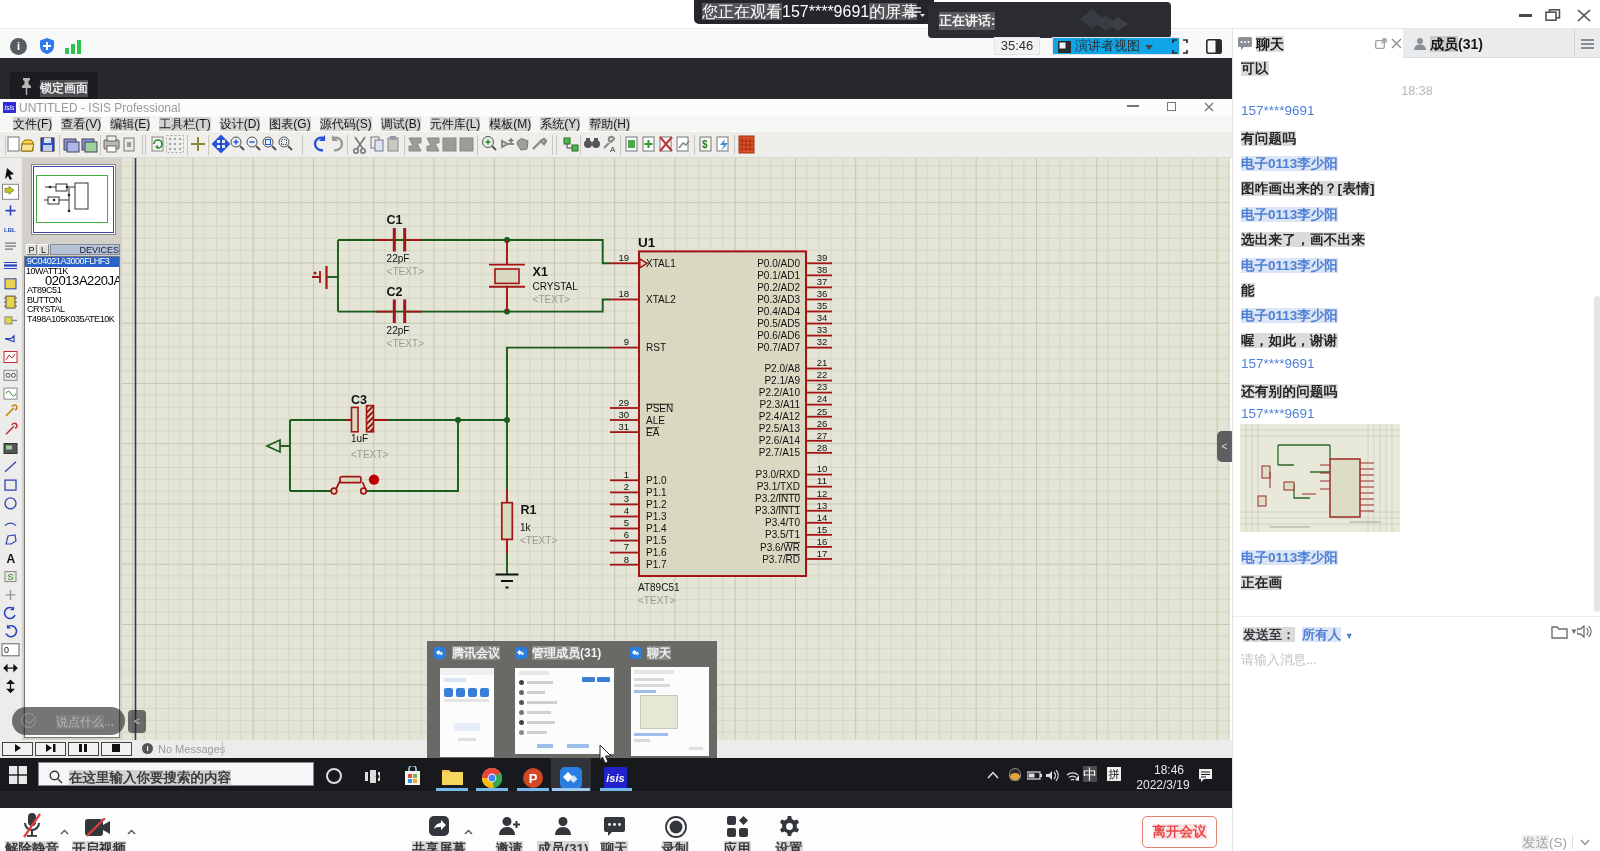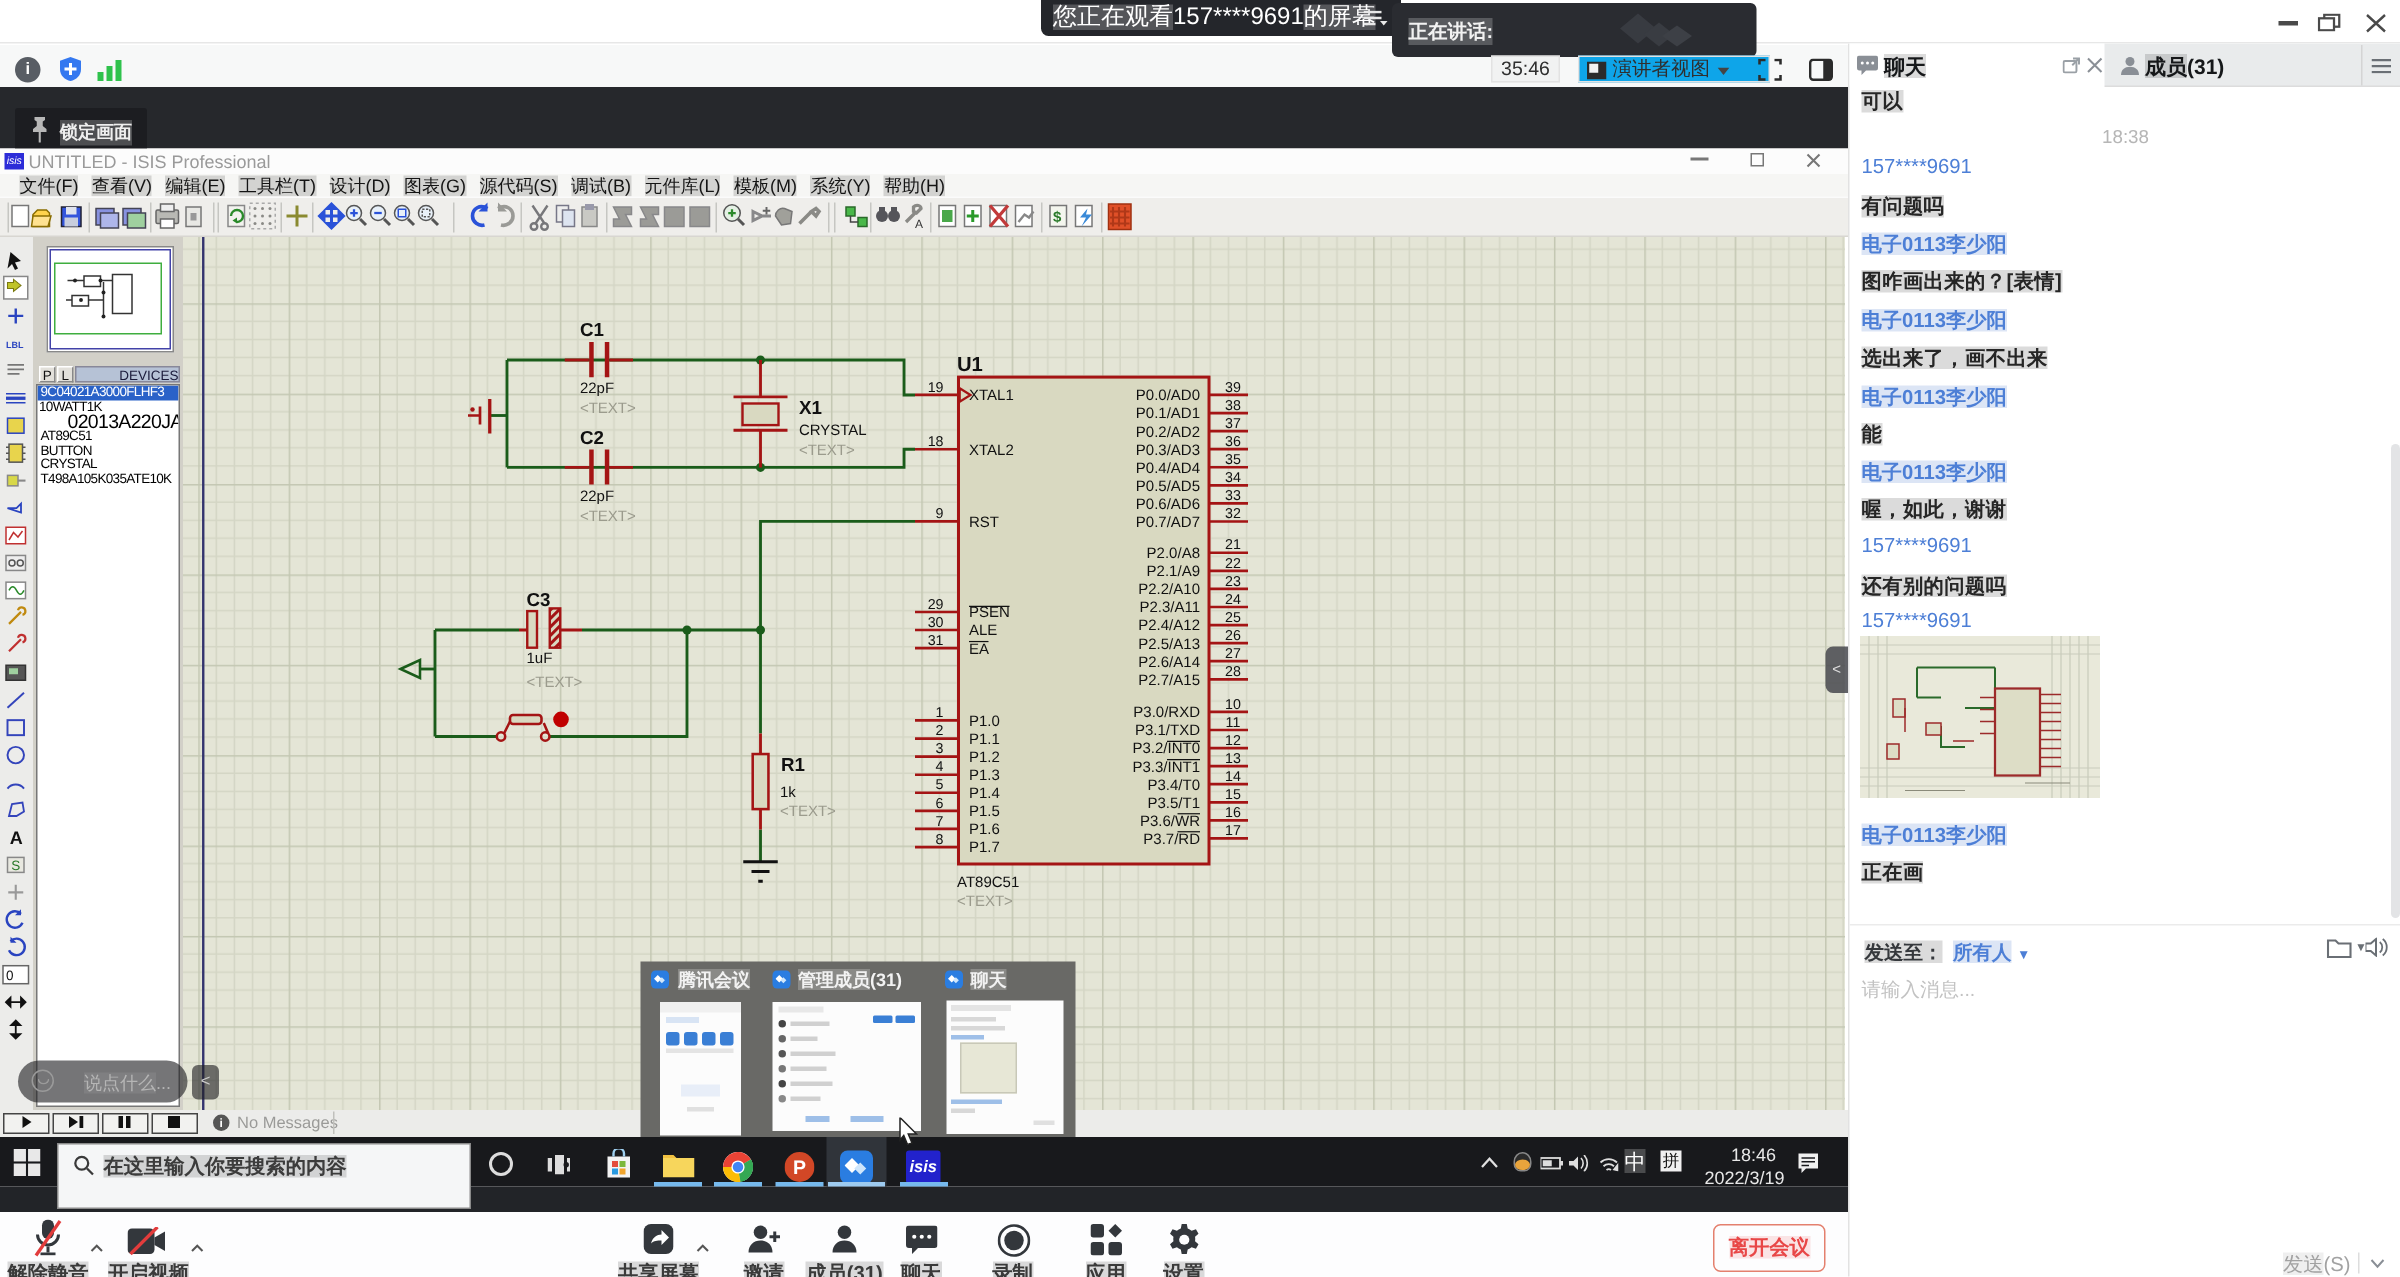--- a/index.html
+++ b/index.html
@@ -552,21 +552,21 @@
 <div class="a" style="left:0;top:758px;width:1232px;height:33px;background:#18191c"></div>
 <div class="a" style="left:0;top:791px;width:1232px;height:17px;background:#222428"></div>
 <svg class="a" style="left:9px;top:766px" width="18" height="18" viewBox="0 0 18 18">
     <g fill="#e8e8e8">
       <rect x="0" y="0" width="8.3" height="8.3"></rect>
       <rect x="9.7" y="0" width="8.3" height="8.3"></rect>
       <rect x="0" y="9.7" width="8.3" height="8.3"></rect>
       <rect x="9.7" y="9.7" width="8.3" height="8.3"></rect>
     </g>
   </svg>
-<div class="a" style="left:38px;top:762px;width:276px;height:44px;background:#f5f6f7;border:1px solid #8a8a8a">
+<div class="a" style="left:38px;top:762px;width:276px;height:24px;background:#f5f6f7;border:1px solid #8a8a8a">
  <svg class="a" style="left:10px;top:7px" width="14" height="14" viewBox="0 0 14 14">
       <circle cx="5.5" cy="5.5" r="4.3" fill="none" stroke="#3a3a3a" stroke-width="1.5"></circle>
       <path d="M9 9l4 4" stroke="#3a3a3a" stroke-width="1.5"></path>
     </svg>
  <span class="a" style="left:30px;top:6px;font-size:13.5px;color:#3c3c3c;white-space:nowrap;font-weight:bold"><span class="tfd">在这里输入你要搜索的内容</span></span>
 </div>
 <div class="a" style="left:326px;top:768px;width:16px;height:16px;border-radius:50%;border:2px solid #ddd"></div>
 <svg class="a" style="left:365px;top:770px" width="15" height="13" viewBox="0 0 15 13">
     <rect x="0" y="2" width="3" height="9" fill="#ddd"></rect>
     <rect x="5" y="0" width="6" height="13" fill="#ddd"></rect>

